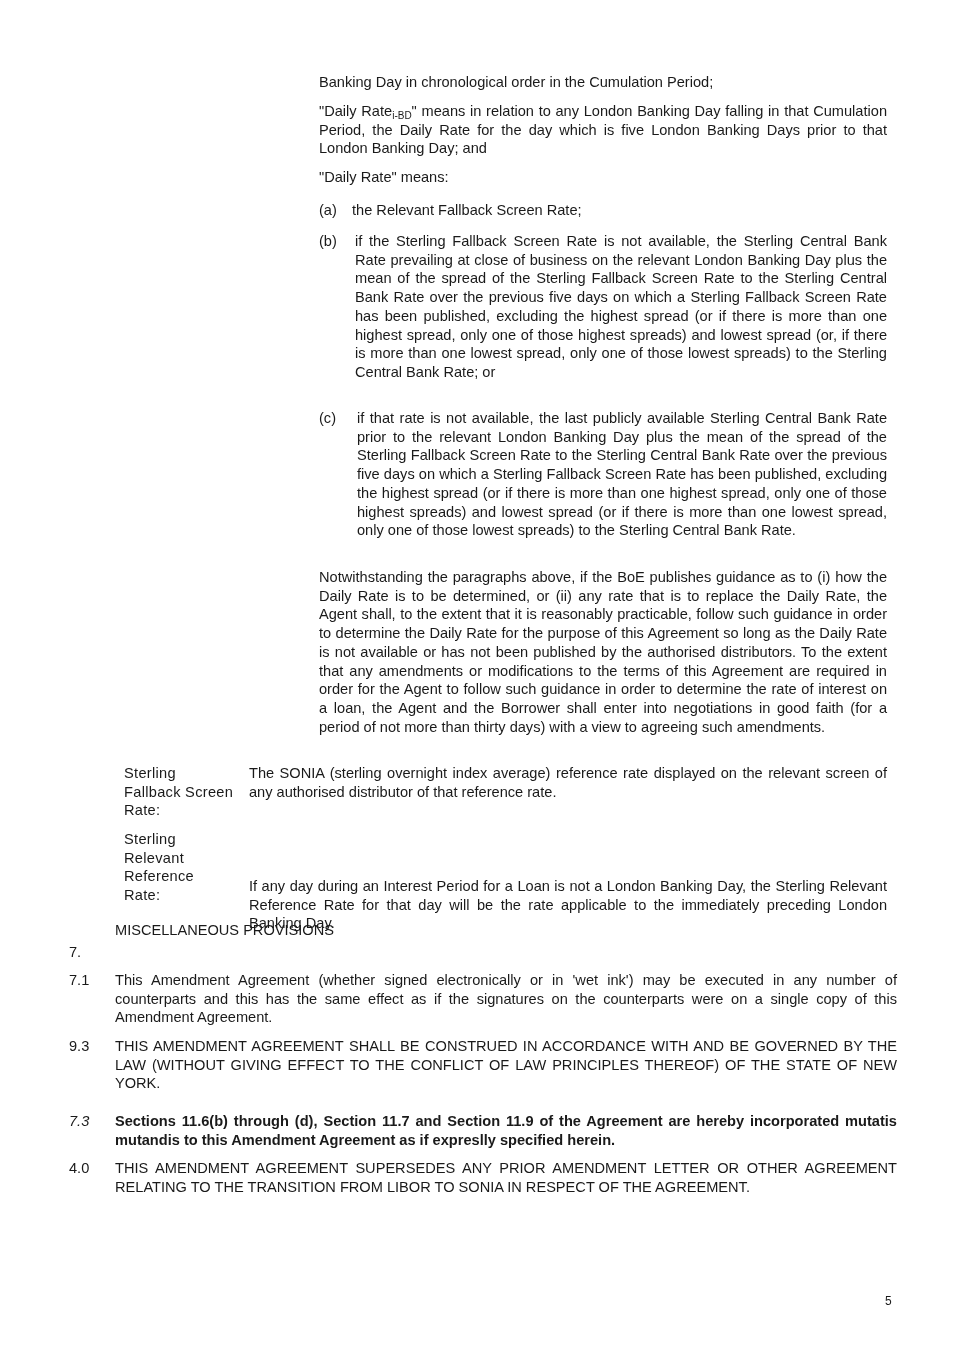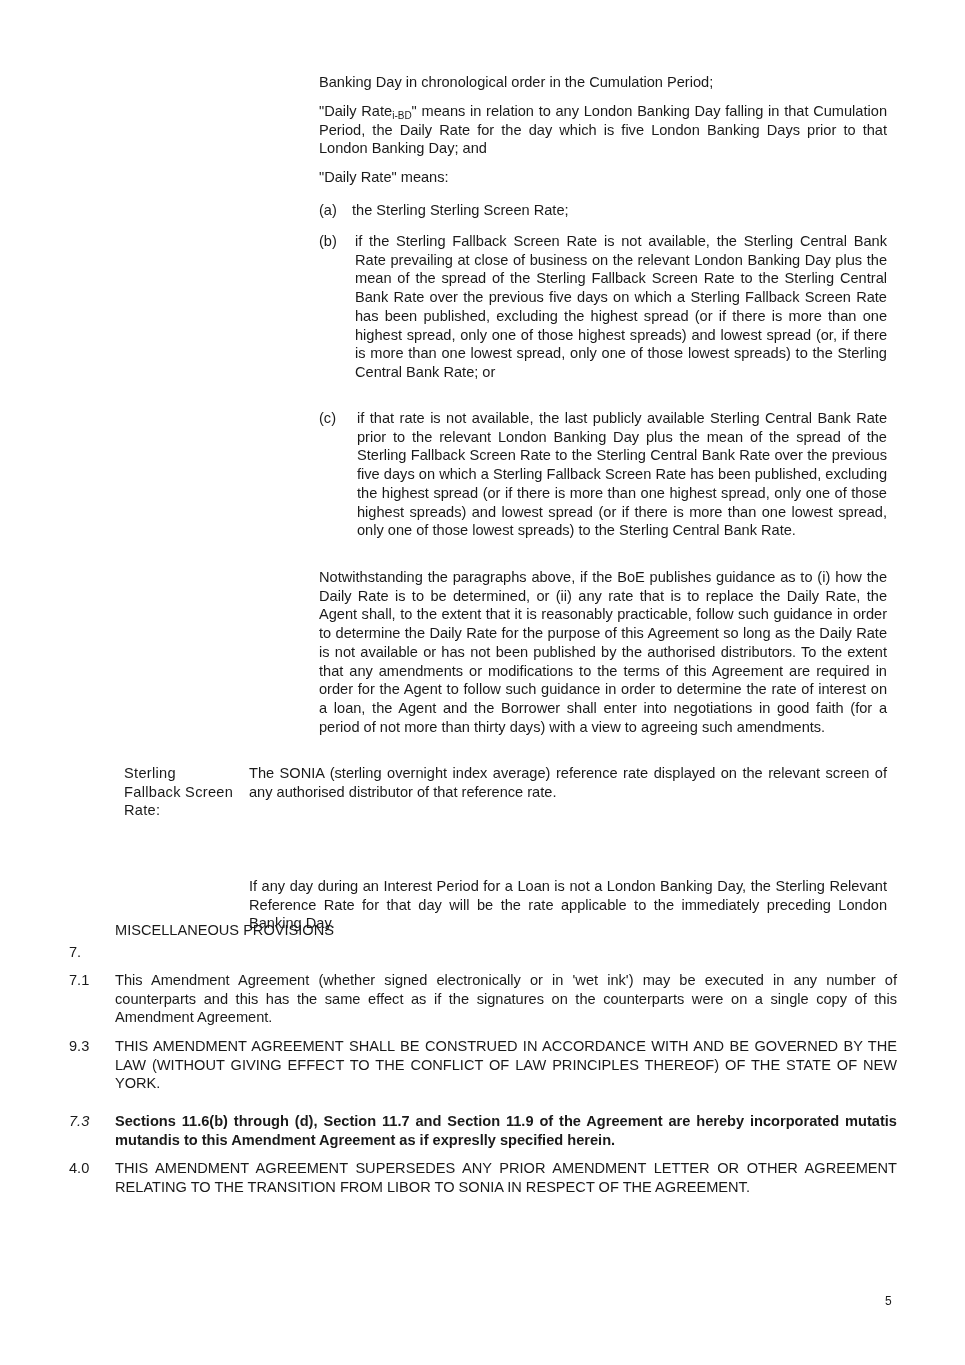--- a/index.html
+++ b/index.html
@@ -27,38 +27,39 @@
 <div class="page">
 
   <p class="p indent-block" style="top:73px;">Banking Day in chronological order in the Cumulation Period;</p>
 
   <p class="p indent-block" style="top:102px;"><span>"Daily Rate</span><span class="sub">i-BD</span><span>" means in relation to any London Banking Day falling in that Cumulation Period, the Daily Rate for the day which is five London Banking Days prior to that London Banking Day; and</span></p>
 
   <p class="p indent-block" style="top:168px;">"Daily Rate" means:</p>
 
   <div class="list-item" style="top:201px;height:20px;">
     <span class="marker">(a)</span>
-    <span class="body" style="left:33px;width:535px;">the Sterling Sterling Screen Rate;</span>
+    <span class="body" style="left:33px;width:535px;">the Relevant Fallback Screen Rate;</span>
   </div>
 
   <div class="list-item" style="top:232px;height:170px;">
     <span class="marker">(b)</span>
     <span class="body" style="left:36px;width:532px;">if the Sterling Fallback Screen Rate is not available, the Sterling Central Bank Rate prevailing at close of business on the relevant London Banking Day plus the mean of the spread of the Sterling Fallback Screen Rate to the Sterling Central Bank Rate over the previous five days on which a Sterling Fallback Screen Rate has been published, excluding the highest spread (or if there is more than one highest spread, only one of those highest spreads) and lowest spread (or, if there is more than one lowest spread, only one of those lowest spreads) to the Sterling Central Bank Rate; or</span>
   </div>
 
   <div class="list-item" style="top:409px;height:152px;">
     <span class="marker">(c)</span>
     <span class="body" style="left:38px;width:530px;">if that rate is not available, the last publicly available  Sterling Central Bank Rate prior to the relevant London Banking Day plus the mean of the spread of the Sterling Fallback Screen Rate to the  Sterling Central Bank Rate over the previous five days on which a Sterling Fallback Screen Rate has been published, excluding the highest spread (or if there is more than one highest spread, only one of those highest spreads) and lowest spread (or if there is more than one lowest spread, only one of those lowest spreads) to the Sterling Central Bank Rate.</span>
   </div>
 
   <p class="p indent-block" style="top:568px;">Notwithstanding the paragraphs above, if the BoE publishes guidance as to (i) how the Daily Rate is to be determined, or (ii) any rate that is to replace the Daily Rate, the Agent shall, to the extent that it is reasonably practicable, follow such guidance in order to determine the Daily Rate for the purpose of this Agreement so long as the Daily Rate is not available or has not been published by the authorised distributors.  To the extent that any amendments or modifications to the terms of this Agreement are required in order for the Agent to follow such guidance in order to determine the rate of interest on a loan, the Agent and the Borrower shall enter into negotiations in good faith (for a period of not more than thirty days) with a view to agreeing such amendments.</p>
 
   <div class="def-term" style="top:764px;">Sterling Fallback Screen Rate:</div>
   <p class="p def-body" style="top:764px;">The SONIA (sterling overnight index average) reference rate displayed on the relevant screen of any authorised distributor of that reference rate.</p>
 
+  <div class="def-term" style="top:830px;">Sterling Relevant Reference Rate:</div>
   <p class="p def-body" style="top:877px;">If any day during an Interest Period for a Loan is not a London Banking Day, the Sterling Relevant Reference Rate for that day will be the rate applicable to the immediately preceding London Banking Day.</p>
 
   <div class="sec-num" style="top:943px;">7.</div>
   <div class="sec-body" style="top:921px;">MISCELLANEOUS PROVISIONS</div>
 
   <div class="sec-num" style="top:971px;">7.1</div>
   <p class="p sec-body" style="top:971px;">This Amendment Agreement (whether signed electronically or in 'wet ink') may be executed in any number of counterparts and this has the same effect as if the signatures on the counterparts were on a single copy of this Amendment Agreement.</p>
 
   <div class="sec-num" style="top:1037px;">9.3</div>
   <p class="p sec-body" style="top:1037px;">THIS AMENDMENT AGREEMENT SHALL BE CONSTRUED IN ACCORDANCE WITH AND BE GOVERNED BY THE LAW (WITHOUT GIVING EFFECT TO THE CONFLICT OF LAW PRINCIPLES THEREOF) OF THE STATE OF NEW YORK.</p>

